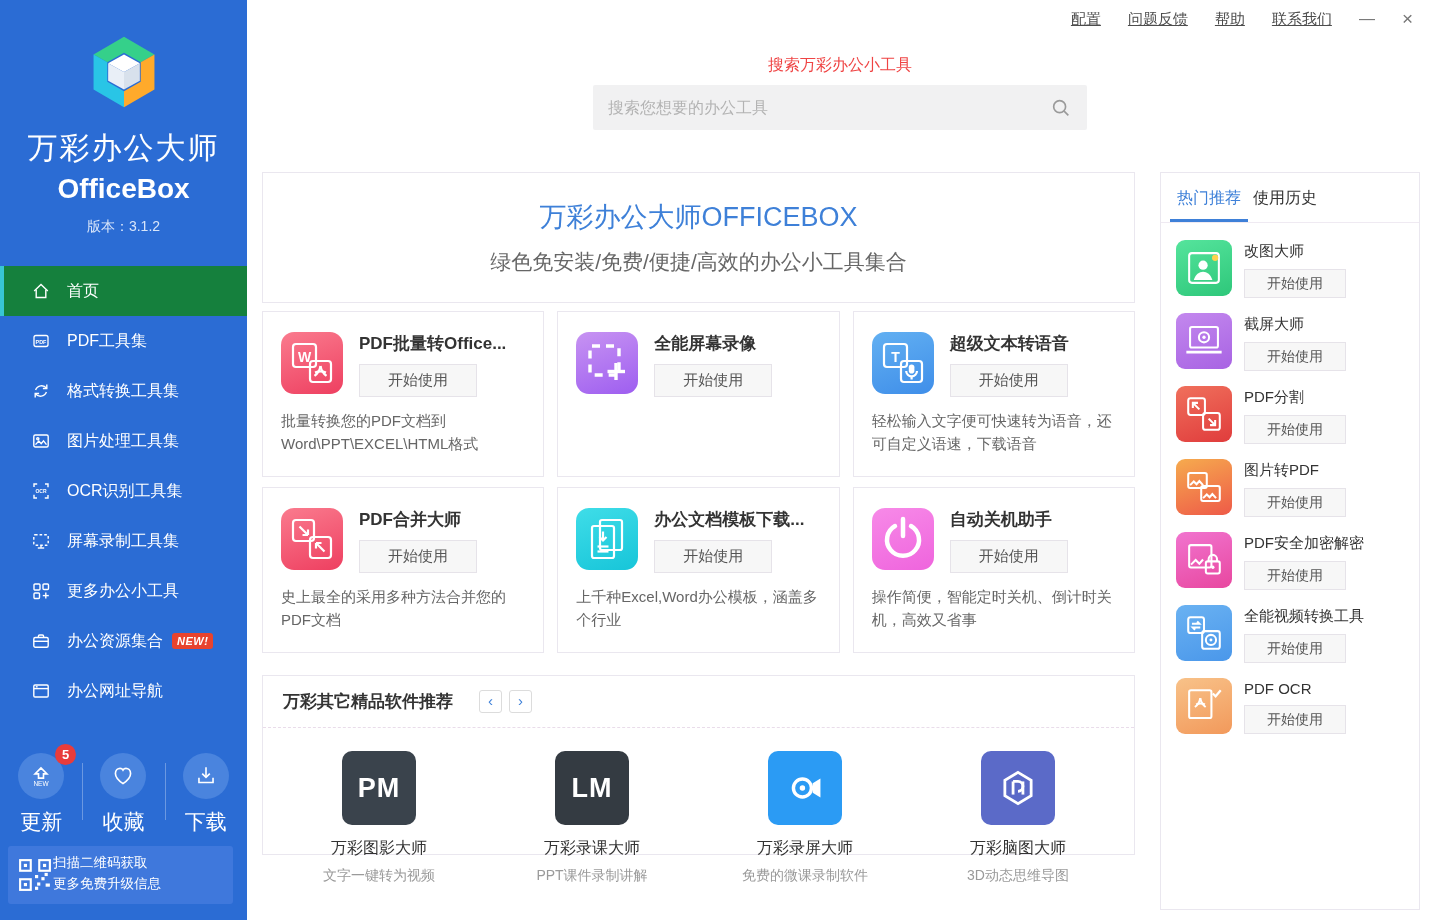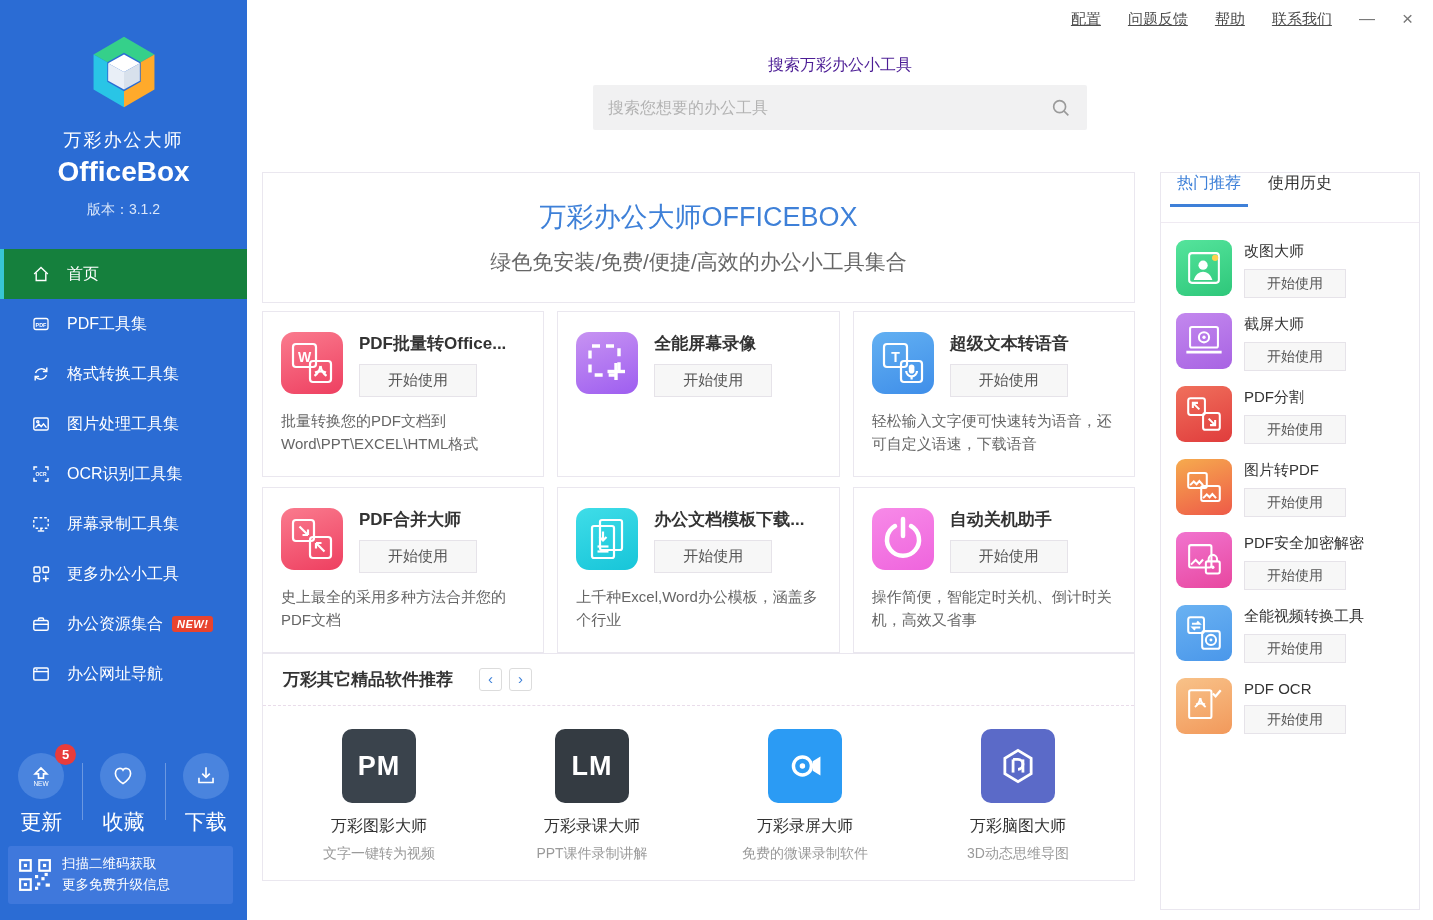--- a/index.html
+++ b/index.html
@@ -2,44 +2,44 @@
 <html><head>
 <meta charset="utf-8">
 <style>
   * { margin:0; padding:0; box-sizing:border-box; }
   html,body { width:1433px; height:920px; overflow:hidden; }
   body { font-family:"Liberation Sans","DejaVu Sans",sans-serif; background:#fff; position:relative; color:#333; }
 
   
   .sidebar { position:absolute; left:0; top:0; bottom:0; width:247px; background:#2b6cd4; color:#fff; }
   .logo-wrap { padding-top:28px; text-align:center; }
-  .app-name { text-align:center; font-size:18px; letter-spacing:2px; margin-top:12px; font-weight:400; }
+  .app-name { text-align:center; font-size:30px; letter-spacing:2px; margin-top:12px; font-weight:400; }
   .app-sub  { text-align:center; font-size:28px; font-weight:bold; margin-top:4px; }
   .version  { text-align:center; font-size:14px; color:#d9e6fa; margin-top:13px; }
   .nav { margin-top:30px; }
   .nav-item { height:50px; display:flex; align-items:center; padding-left:30px; font-size:16px; cursor:pointer; position:relative; }
   .nav-item .nicon { width:22px; height:22px; margin-right:15px; flex:none; display:flex; align-items:center; justify-content:center; }
   .nav-item.active { background:#15803d; }
   .nav-item.active::before { content:''; position:absolute; left:0; top:0; bottom:0; width:4px; background:#38c6d4; }
   .badge-new { background:#e8432e; color:#fff; font-size:11px; font-weight:bold; font-style:italic; padding:2px 5px; border-radius:3px; margin-left:9px; letter-spacing:.5px; }
   .sidebar-actions { position:absolute; bottom:84px; left:0; right:0; display:flex; }
   .s-action { flex:1; text-align:center; position:relative; cursor:pointer; }
   .s-action + .s-action::before { content:''; position:absolute; left:0; top:10px; bottom:16px; width:1px; background:rgba(255,255,255,.3); }
   .action-circle { width:46px; height:46px; border-radius:50%; background:#4a84de; margin:0 auto; display:flex; align-items:center; justify-content:center; position:relative; }
   .action-label { font-size:21px; margin-top:9px; }
   .count-badge { position:absolute; top:-9px; right:-12px; min-width:21px; height:21px; border-radius:11px; background:#e83c3c; color:#fff; font-size:13px; font-weight:bold; display:flex; align-items:center; justify-content:center; padding:0 5px; }
-  .qr-box { position:absolute; bottom:16px; left:8px; width:225px; background:#3f78dc; border-radius:3px; padding:8px 10px; display:flex; align-items:center; gap:10px; }
+  .qr-box { position:absolute; bottom:16px; left:8px; width:225px; background:#3f78dc; border-radius:3px; padding:8px 10px; display:flex; align-items:center; gap:1px;font-family:Liberation Mono, monospace; }
   .qr-text { font-size:13.5px; line-height:1.55; }
 
   
   .main { position:absolute; left:247px; top:0; right:0; bottom:0; background:#fff; }
   .titlebar { position:absolute; top:0; right:0; height:38px; display:flex; align-items:center; gap:27px; padding-right:20px; font-size:15px; color:#4d4d4d; }
   .menu-item { cursor:pointer;text-decoration:underline; }
   .win-btn { cursor:pointer; color:#777; font-size:16px; }
-  .search-link { position:absolute; top:55px; left:0; right:0; text-align:center; color:#4c1d95; font-size:16px; cursor:pointer;font-family:Liberation Serif, serif; }
+  .search-link { position:absolute; top:55px; left:0; right:0; text-align:center; color:#ef4444; font-size:16px; cursor:pointer;font-family:Liberation Serif, serif; }
   .search-box { position:absolute; top:85px; left:50%; transform:translateX(-50%); width:494px; height:45px; background:#f1f1f2; border-radius:2px; display:flex; align-items:center; padding:0 15px; }
   .search-input { flex:1; border:none; background:transparent; font-size:16px; color:#333; outline:none; font-family:inherit; }
   .search-input::placeholder { color:#b3b3b3; }
 
   .left-col { position:absolute; left:15px; top:172px; width:873px; }
   .card-frame { background:#fff; border:1px solid #eae7ef; }
   .banner-card { height:131px; display:flex; flex-direction:column; justify-content:center; align-items:center; gap:13px; }
   .banner-title { color:#3e80d8; font-size:27px; }
   .banner-sub { color:#666; font-size:21px; }
 
@@ -51,39 +51,39 @@
   .tool-title { font-size:17px; font-weight:bold; color:#333; white-space:nowrap; }
   .start-btn { margin-top:9px; width:118px; height:33px; background:#f7f7f7; border:1px solid #e6e3e9; font-size:15px; color:#555; display:flex; align-items:center; justify-content:center; cursor:pointer; }
   .tool-desc { margin-top:13px; font-size:15px; color:#666; line-height:1.5; }
 
   .grad-red    { background:linear-gradient(160deg,#fa7b8e,#ee3f60); }
   .grad-purple { background:linear-gradient(160deg,#c793f2,#9e5ef0); }
   .grad-blue   { background:linear-gradient(160deg,#62b0f2,#3f8ee9); }
   .grad-cyan   { background:linear-gradient(160deg,#3fdde8,#17c5d9); }
   .grad-pink   { background:linear-gradient(160deg,#f78ae8,#ef64dd); }
 
-  .recommend-card { height:228px; }
+  .recommend-card { margin-top:22px; height:180px; }
   .rec-header { height:52px; display:flex; align-items:center; padding:0 20px; border-bottom:1px dashed #e9dcea; }
   .rec-title { font-size:17px; font-weight:bold; color:#333; }
   .rec-nav { margin-left:26px; display:flex; gap:7px; }
   .rec-btn { width:23px; height:23px; border:1px solid #dcdcdc; border-radius:3px; background:#fff; color:#3e80d8; font-size:15px; line-height:1; display:flex; align-items:center; justify-content:center; cursor:pointer; padding-bottom:2px; }
   .rec-items { display:flex; justify-content:space-between; padding:23px 40px 0; }
   .rec-item { width:152px; text-align:center; cursor:pointer; }
   .rec-logo { width:74px; height:74px; border-radius:10px; margin:0 auto; display:flex; align-items:center; justify-content:center; color:#fff; font-size:27px; font-weight:bold; letter-spacing:1px; }
   .logo-tm  { background:#141416; }
   .logo-pm  { background:#3a434c; }
   .logo-lm  { background:#343b42; }
   .logo-rec { background:#2b9bf4; }
   .logo-mind{ background:#5b6ac8; }
   .rec-name { margin-top:13px; font-size:16px; color:#333; }
   .rec-desc { margin-top:8px; font-size:14px; color:#9a9a9a; }
 
   
   .right-panel { position:absolute; right:13px; top:172px; bottom:10px; width:260px; background:#fff; border:1px solid #eae7ef; }
-  .tabs { display:flex; align-items:flex-start; padding:0 16px; height:50px; border-bottom:1px solid #efeaf2; gap:27px; }
+  .tabs { display:flex; align-items:flex-end; padding:0 16px; height:50px; border-bottom:1px solid #efeaf2; gap:12px; }
   .tab { font-size:16px; padding-bottom:13px; position:relative; cursor:pointer; color:#333; }
   .tab.active { color:#3e80d8; }
   .tab.active::after { content:''; position:absolute; left:-7px; right:-7px; bottom:0; height:3px; background:#3e80d8; }
   .panel-items { padding:17px 15px; }
   .panel-item { display:flex; margin-bottom:15px; }
   .panel-icon { width:56px; height:56px; border-radius:9px; flex:none; display:flex; align-items:center; justify-content:center; }
   .panel-right { margin-left:12px; }
   .panel-name { font-size:15px; color:#333; margin-top:2px; white-space:nowrap; }
   .panel-btn { margin-top:8px; width:102px; height:29px; background:#f7f7f7; border:1px solid #e6e3e9; font-size:14px; color:#555; display:flex; align-items:center; justify-content:center; cursor:pointer; }
   .pgrad-green   { background:linear-gradient(160deg,#55e49c,#2ec77a); }

